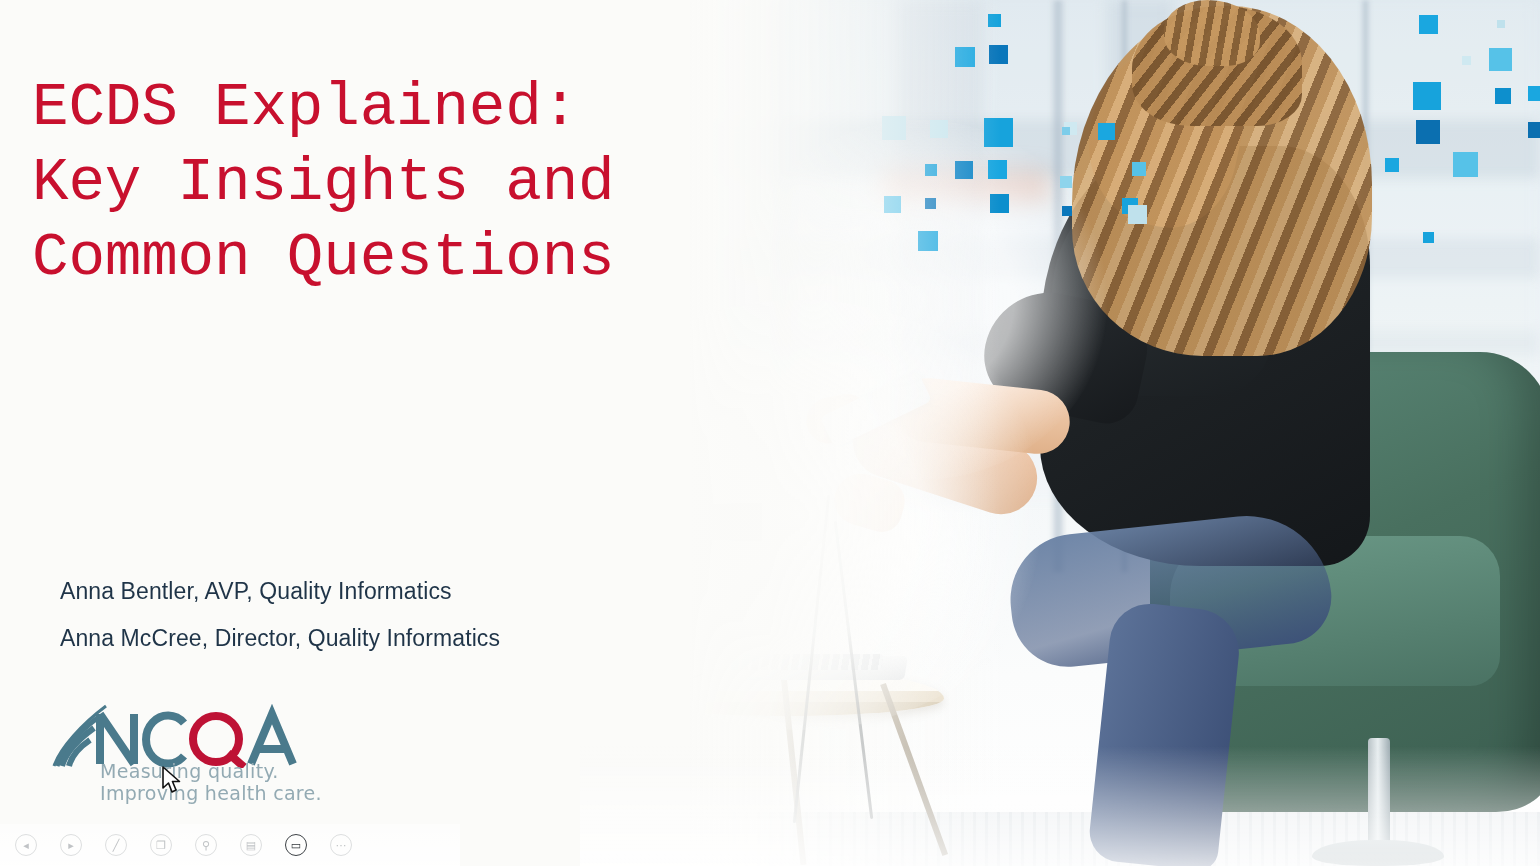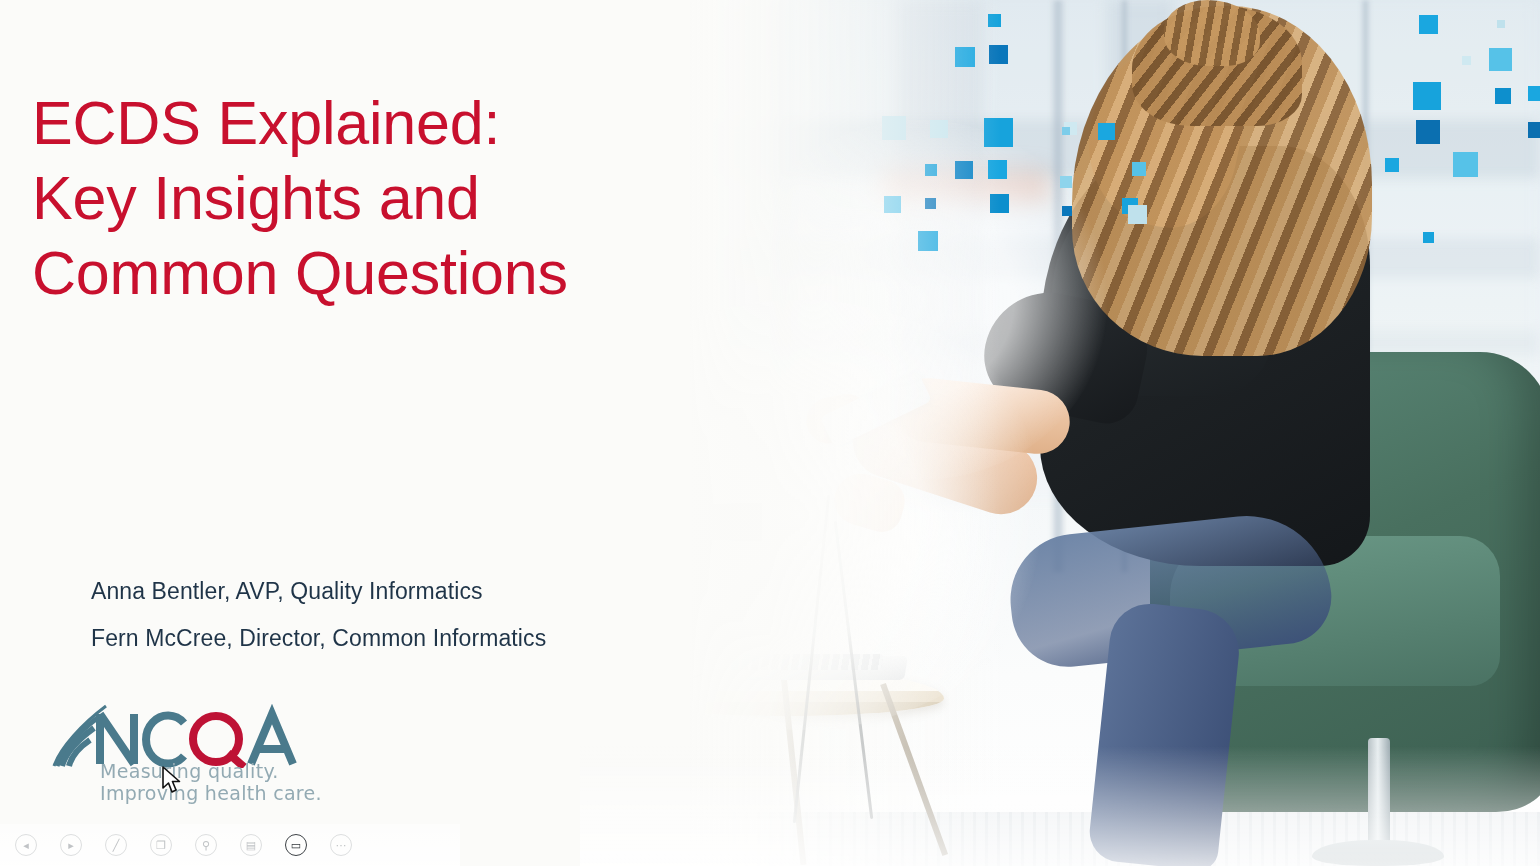--- a/index.html
+++ b/index.html
@@ -219,28 +219,29 @@
   .cable2 {
     position:absolute; left:272px; bottom:46px; width:3px; height:300px;
     background:#52585c; opacity:.75; border-radius:2px; transform:rotate(-7deg);
   }
 
   
   .sq { position:absolute; }
 
   
   .title {
-    position:absolute; left:32px; top:86px; width:720px;
+    position:absolute; left:32px; top:70px; width:720px;
     font-size:61px; line-height:75px; font-weight:400;
     color:#c8102e; letter-spacing:-.2px; z-index:60;
     white-space:pre-line;
-  }
-
-  
-  .presenters { position:absolute; left:91px; top:568px; z-index:60; }
+    font-family:Liberation Mono, monospace;
+  }
+
+  
+  .presenters { position:absolute; left:60px; top:568px; z-index:60; }
   .presenters div {
     font-size:23px; line-height:47px; color:#1f3448; letter-spacing:.1px;
   }
 
   
   .logo { position:absolute; left:48px; top:704px; width:290px; height:115px; z-index:60; }
   .logo-tag {
     position:absolute; left:52px; top:56px; width:240px;
     font-size:19px; line-height:22px; color:#93aab3;
     font-family:"DejaVu Sans", sans-serif; letter-spacing:.3px;
@@ -368,21 +369,21 @@
       <div class="sq" style="left: 1453px; top: 152px; width: 25px; height: 25px; background: rgb(86, 194, 232);"></div>
       <div class="sq" style="left: 1423px; top: 232px; width: 11px; height: 11px; background: rgb(23, 163, 220);"></div>
     </div>
 
   <h1 class="title">ECDS Explained:
 Key Insights and
 Common Questions</h1>
 
   <div class="presenters">
     <div>Anna Bentler, AVP, Quality Informatics</div>
-    <div>Fern McCree, Director, Common Informatics</div>
+    <div>Anna McCree, Director, Quality Informatics</div>
   </div>
 
   <div class="logo">
     <svg width="290" height="64" viewBox="0 0 290 64">
 
       <g fill="none" stroke="#4a7a8c">
         <path d="M58 2 C34 20 12 44 6 62" stroke-width="3"></path>
         <path d="M52 12 C30 28 13 48 9 62" stroke-width="5"></path>
         <path d="M46 24 C28 37 17 51 14 62" stroke-width="6"></path>
         <path d="M42 36 C30 44 23 54 21 62" stroke-width="6"></path>

